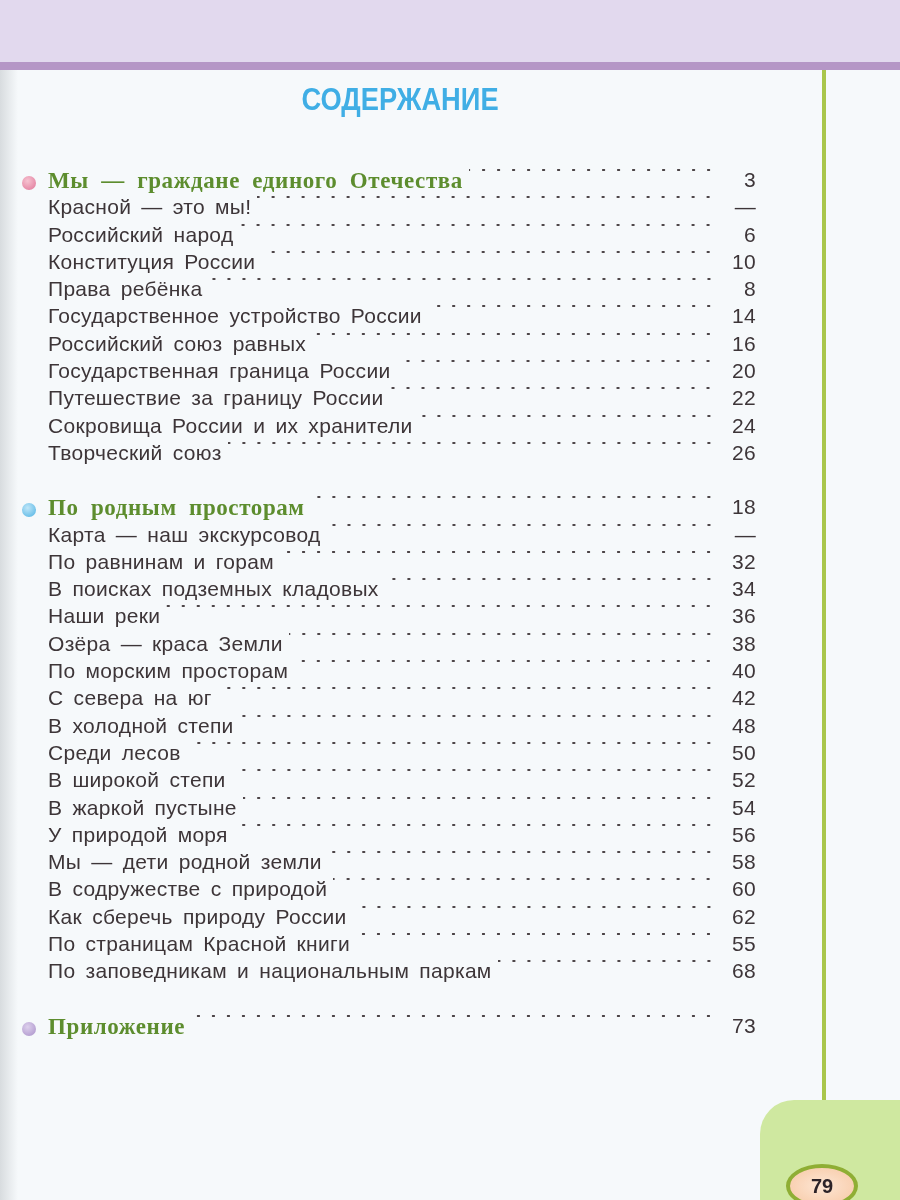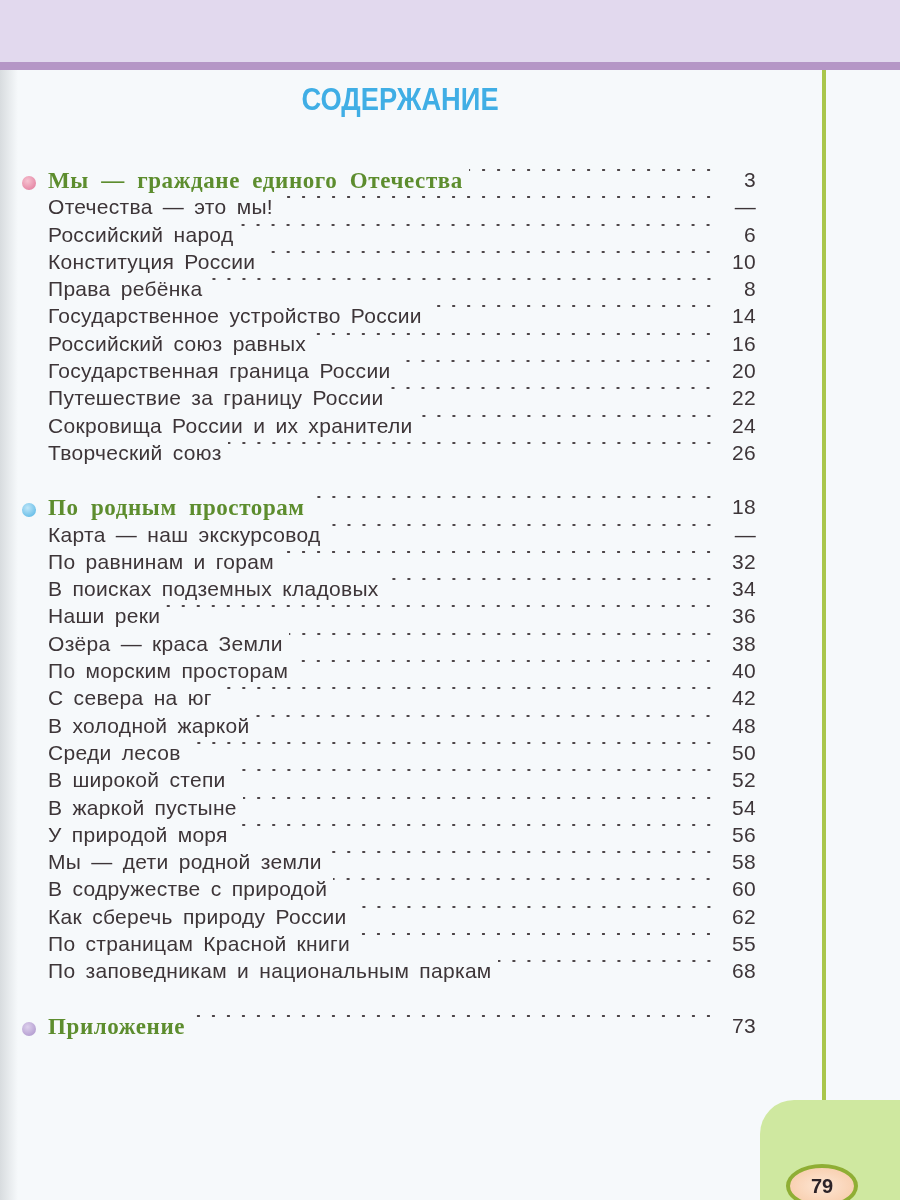--- a/index.html
+++ b/index.html
@@ -82,21 +82,21 @@
 
 <div class="toc">
 
   <div class="row section">
     <span class="bullet pink"></span>
     <span class="label">Мы — граждане единого Отечества</span>
     <span class="leader"></span>
     <span class="page">3</span>
   </div>
   <div class="row">
-      <span class="label">Отечества — это мы!</span>
+      <span class="label">Красной — это мы!</span>
       <span class="leader"></span>
       <span class="page">—</span>
     </div>
   <div class="row">
       <span class="label">Российский народ</span>
       <span class="leader"></span>
       <span class="page">6</span>
     </div>
   <div class="row">
       <span class="label">Конституция России</span>
@@ -176,21 +176,21 @@
       <span class="label">По морским просторам</span>
       <span class="leader"></span>
       <span class="page">40</span>
     </div>
   <div class="row">
       <span class="label">С севера на юг</span>
       <span class="leader"></span>
       <span class="page">42</span>
     </div>
   <div class="row">
-      <span class="label">В холодной жаркой</span>
+      <span class="label">В холодной степи</span>
       <span class="leader"></span>
       <span class="page">48</span>
     </div>
   <div class="row">
       <span class="label">Среди лесов</span>
       <span class="leader"></span>
       <span class="page">50</span>
     </div>
   <div class="row">
       <span class="label">В широкой степи</span>

